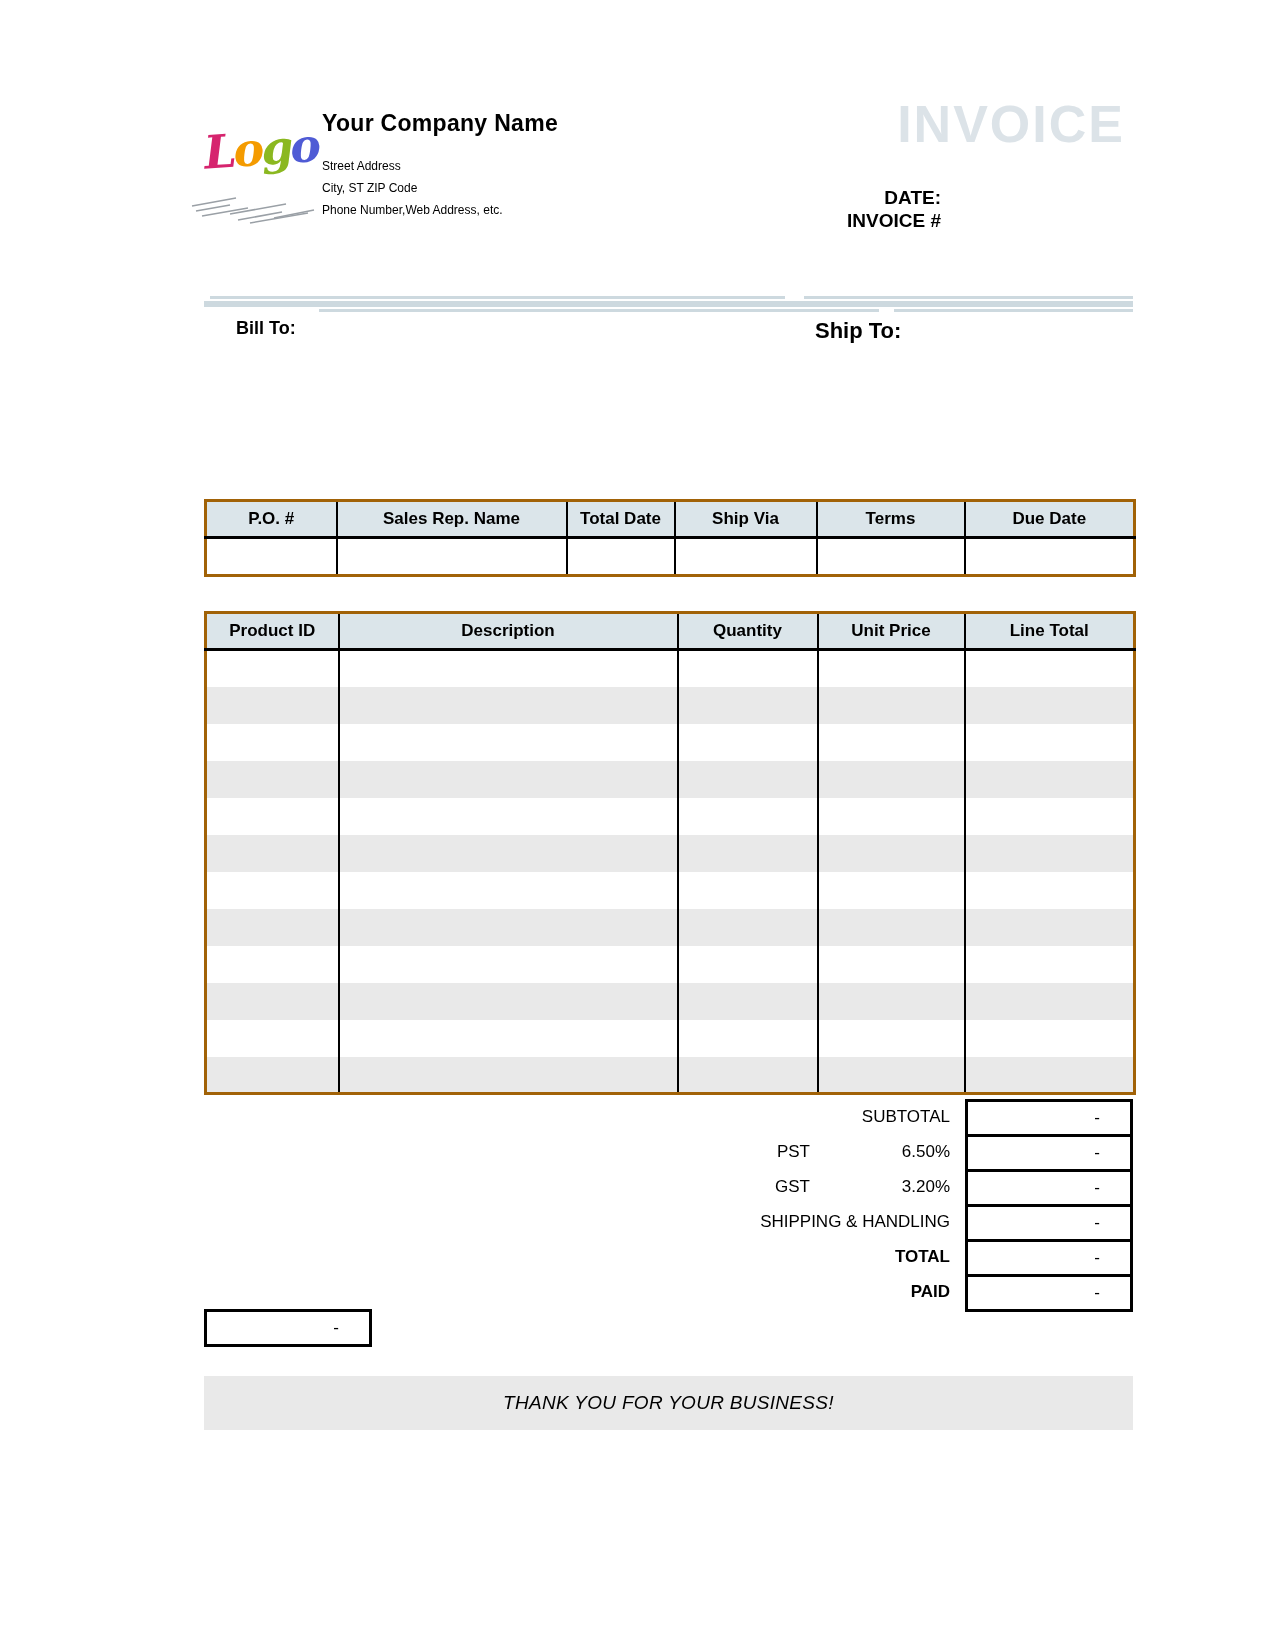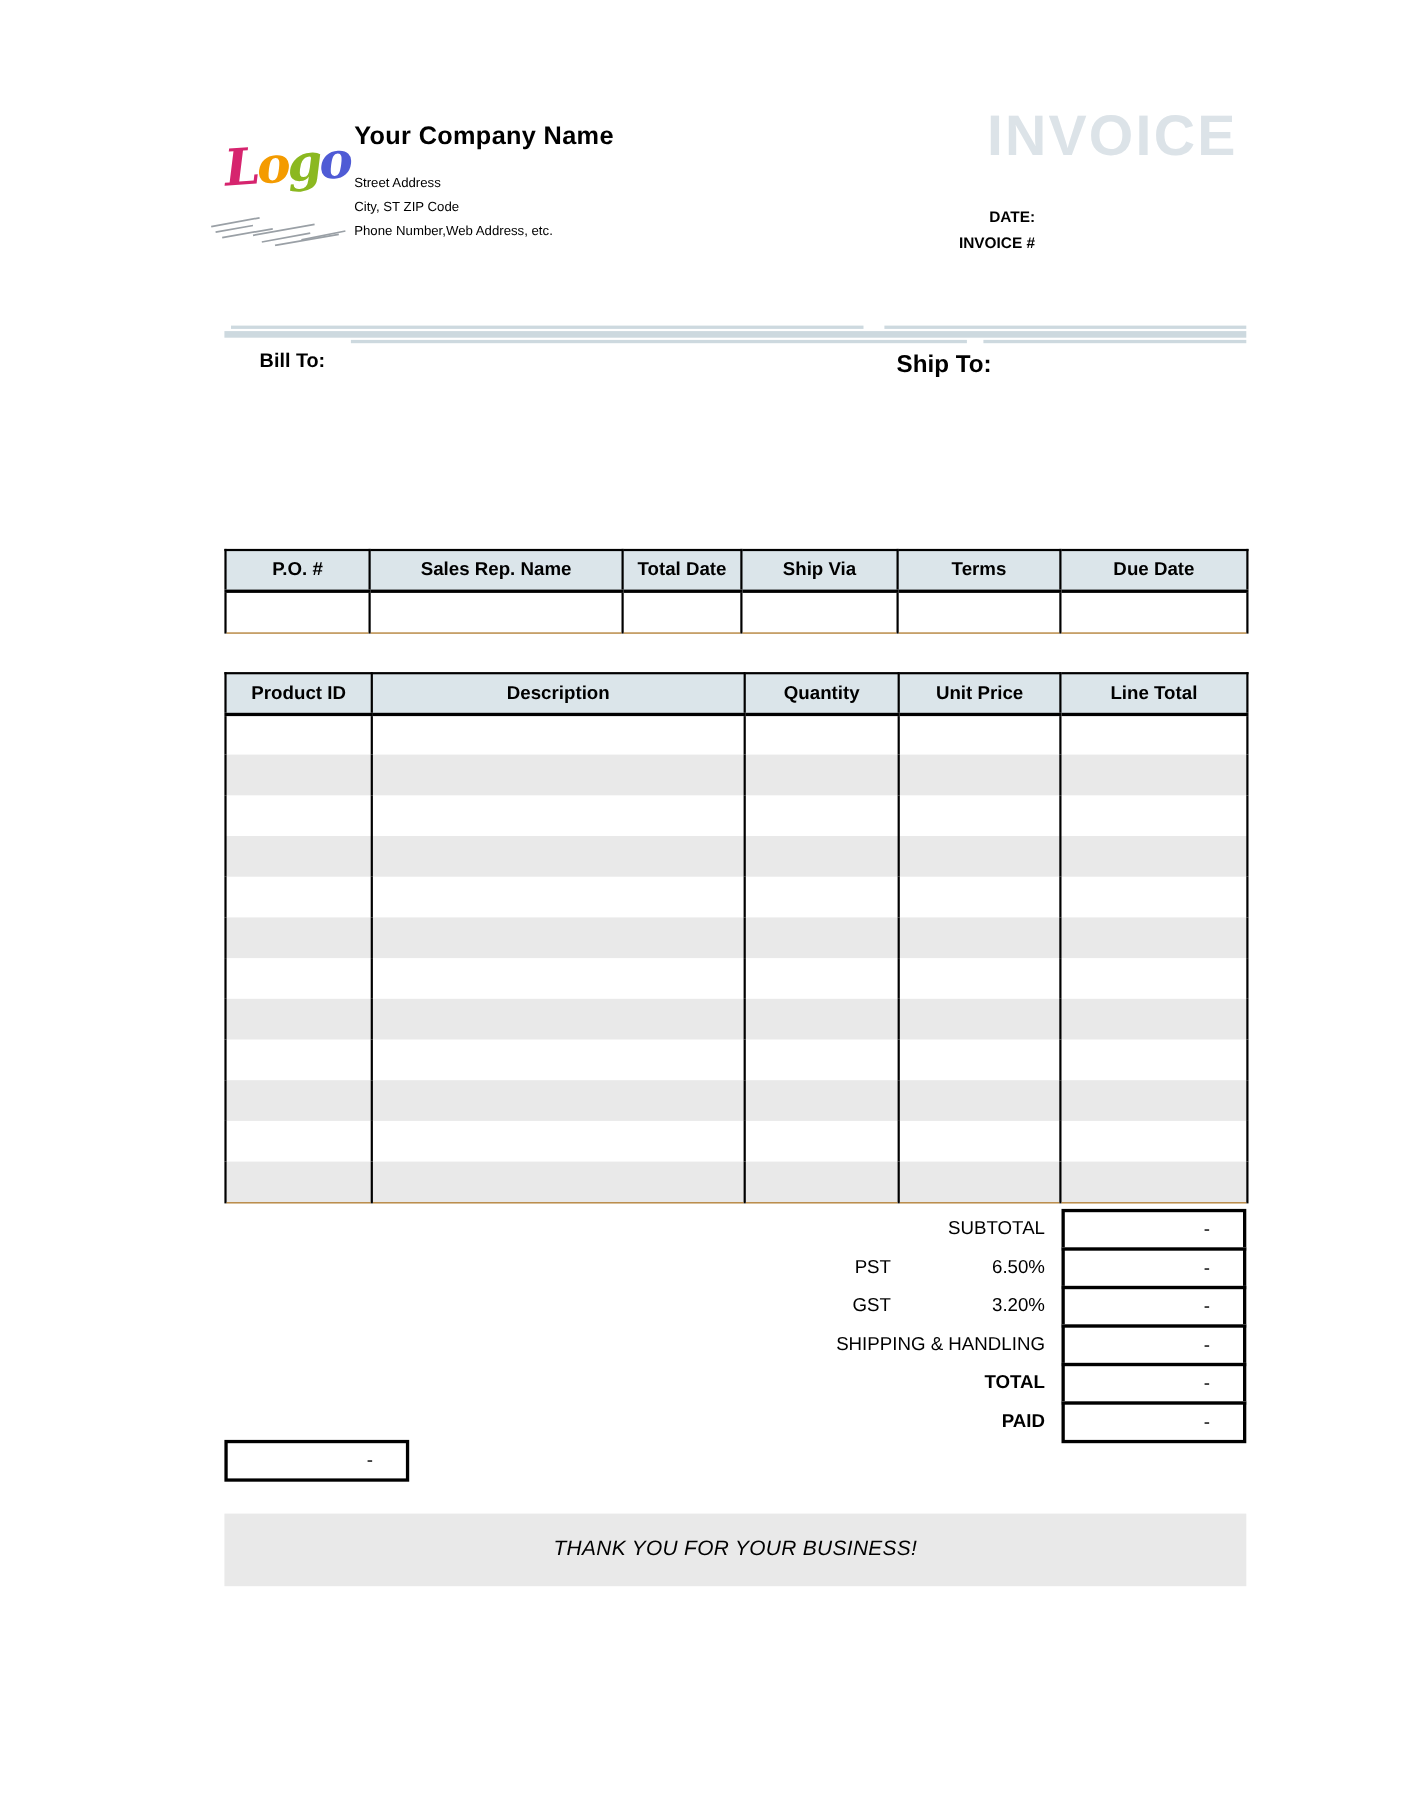--- a/index.html
+++ b/index.html
@@ -31,38 +31,38 @@
   .logo-shadow{position:absolute;left:-14px;bottom:2px;}
 
   .company-name{left:322px;top:110px;font-size:23px;font-weight:bold;letter-spacing:.3px;}
   .company-address{left:322px;top:155px;font-size:12px;line-height:22px;}
 
   .invoice-watermark{
     right:150px;top:94px;font-size:52px;font-weight:bold;
     color:var(--watermark);letter-spacing:2px;
   }
   .date-block{left:204px;top:186px;width:737px;text-align:right;
-    font-size:14px;font-weight:bold;line-height:23px;}
+    font-size:19px;font-weight:bold;line-height:23px;}
 
   
   .divider{left:204px;top:296px;width:929px;height:18px;}
   .divider .bar{position:absolute;background:var(--divider);}
   .d1{top:0;left:6px;width:575px;height:3px;}
   .d2{top:0;left:600px;right:0;height:3px;}
   .d3{top:5px;left:0;width:929px;height:6px;}
   .d4{top:13px;left:115px;width:560px;height:3px;}
   .d5{top:13px;left:690px;width:239px;height:3px;}
 
   
   .bill-to{left:236px;top:318px;font-size:18px;font-weight:bold;}
   .ship-to{left:815px;top:318px;font-size:22px;font-weight:bold;}
 
   
   table{border-collapse:collapse;table-layout:fixed;width:929px;}
-  table.invoice-table{border:1px solid #a16207;padding-left:44px;}
+  table.invoice-table{border:3px solid #a16207;padding-left:44px;}
   th{
     background:var(--header_fill);font-size:17px;font-weight:bold;
     border:2px solid #000;border-bottom:3px solid #000;height:37px;
     text-align:center;vertical-align:middle;
   }
   td{border-left:2px solid #000;border-right:2px solid #000;}
   .order-table{left:204px;top:499px;}
   .order-table td{height:38px;}
   .items-table{left:204px;top:611px;}
   .items-table td{height:37px;}
@@ -76,21 +76,21 @@
   .tpct{width:140px;text-align:right;font-size:17px;}
   .bold .tlabel-zone{font-weight:bold;}
   .tbox{
     width:168px;height:38px;margin-bottom:-3px;border:3px solid #000;background:#fff;
     display:flex;justify-content:flex-end;align-items:center;
     padding-right:30px;font-size:17px;
   }
 
   
   .footer-bar{
-    left:204px;top:1376px;width:929px;height:66px;background:var(--footer_bar);
+    left:204px;top:1376px;width:929px;height:54px;background:var(--footer_bar);
     display:flex;align-items:center;justify-content:center;
     font-size:19px;font-style:italic;letter-spacing:.3px;
   }
 </style>
 </head>
 <body>
 
 <div class="abs logo-box">
   <svg class="logo-shadow" width="130" height="44" viewBox="0 0 130 44">
     <g stroke="#9aa0a6" stroke-width="1.6" fill="none">

